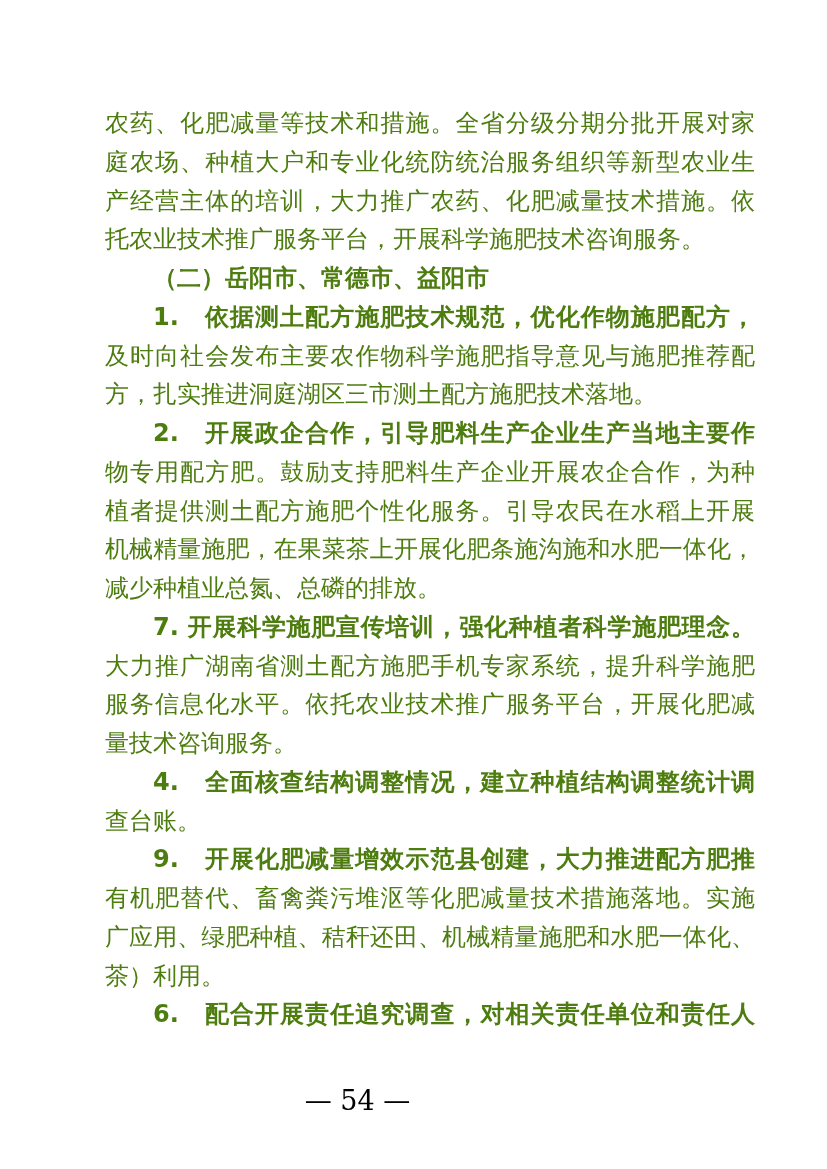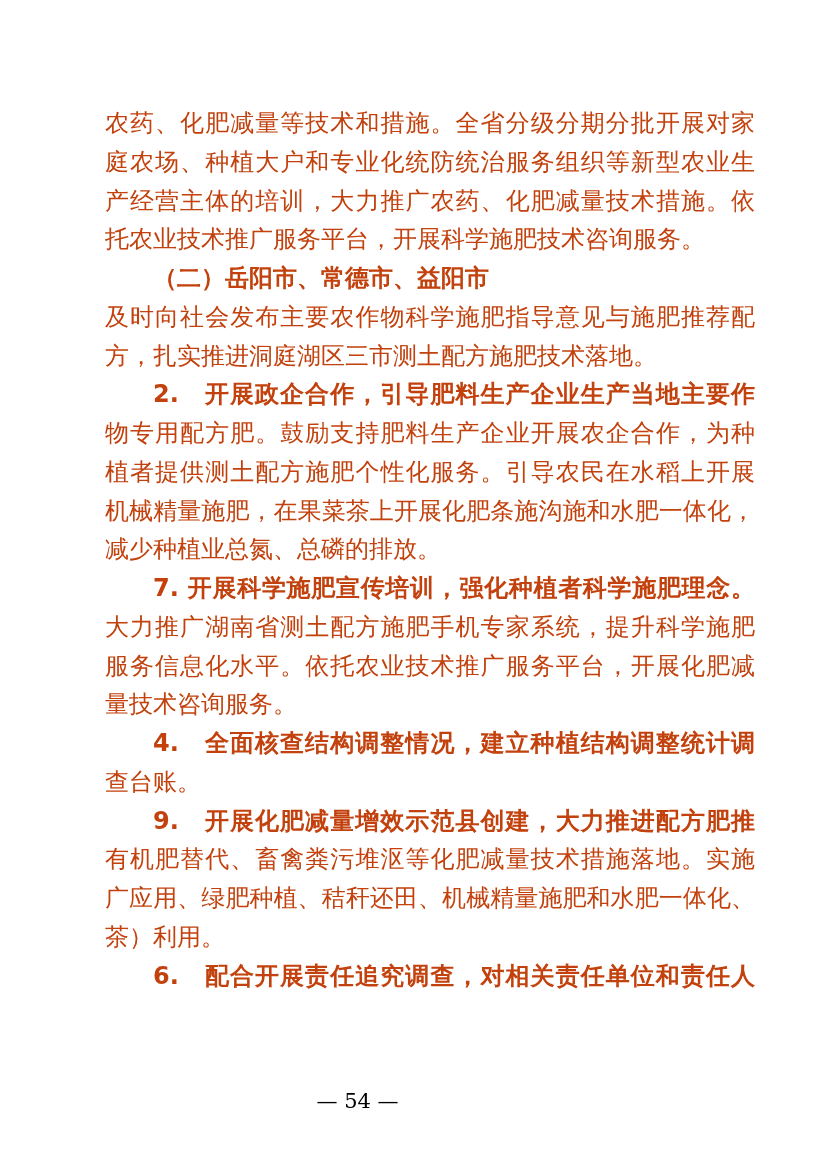--- a/index.html
+++ b/index.html
@@ -16,21 +16,21 @@
   }
   .text-block {
     position: absolute;
     left: 105px;
     top: 104px;
     width: 650px;
   }
   .ln {
     font-family: "DejaVu Sans", sans-serif;
     font-size: 24px;
-    color: #c2410c;
+    color: #4d7c0f;
     height: 38.75px;
     line-height: 38.75px;
     white-space: normal;
     overflow: visible;
   }
   
   .j {
     text-align: justify;
     text-align-last: justify;
   }
@@ -44,35 +44,36 @@
     text-indent: 2em;
     font-weight: bold;
   }
   .page-footer {
     position: absolute;
     left: 0;
     top: 1089px;
     width: 715px;
     text-align: center;
     font-family: "DejaVu Serif", serif;
-    font-size: 21px;
+    font-size: 27px;
     line-height: 24px;
     color: #000000;
   }
 </style>
 </head>
 <body>
 
 <div class="doc-page">
   <div class="text-block">
     <div class="ln j">农药、化肥减量等技术和措施。全省分级分期分批开展对家</div>
     <div class="ln j">庭农场、种植大户和专业化统防统治服务组织等新型农业生</div>
     <div class="ln j">产经营主体的培训，大力推广农药、化肥减量技术措施。依</div>
     <div class="ln l">托农业技术推广服务平台，开展科学施肥技术咨询服务。</div>
     <div class="ln l ind">（二）岳阳市、常德市、益阳市</div>
+    <div class="ln j ind">1.　依据测土配方施肥技术规范，优化作物施肥配方，</div>
     <div class="ln j">及时向社会发布主要农作物科学施肥指导意见与施肥推荐配</div>
     <div class="ln l">方，扎实推进洞庭湖区三市测土配方施肥技术落地。</div>
     <div class="ln j ind">2.　开展政企合作，引导肥料生产企业生产当地主要作</div>
     <div class="ln j">物专用配方肥。鼓励支持肥料生产企业开展农企合作，为种</div>
     <div class="ln j">植者提供测土配方施肥个性化服务。引导农民在水稻上开展</div>
     <div class="ln j">机械精量施肥，在果菜茶上开展化肥条施沟施和水肥一体化，</div>
     <div class="ln l">减少种植业总氮、总磷的排放。</div>
     <div class="ln j ind">7. 开展科学施肥宣传培训，强化种植者科学施肥理念。</div>
     <div class="ln j">大力推广湖南省测土配方施肥手机专家系统，提升科学施肥</div>
     <div class="ln j">服务信息化水平。依托农业技术推广服务平台，开展化肥减</div>

